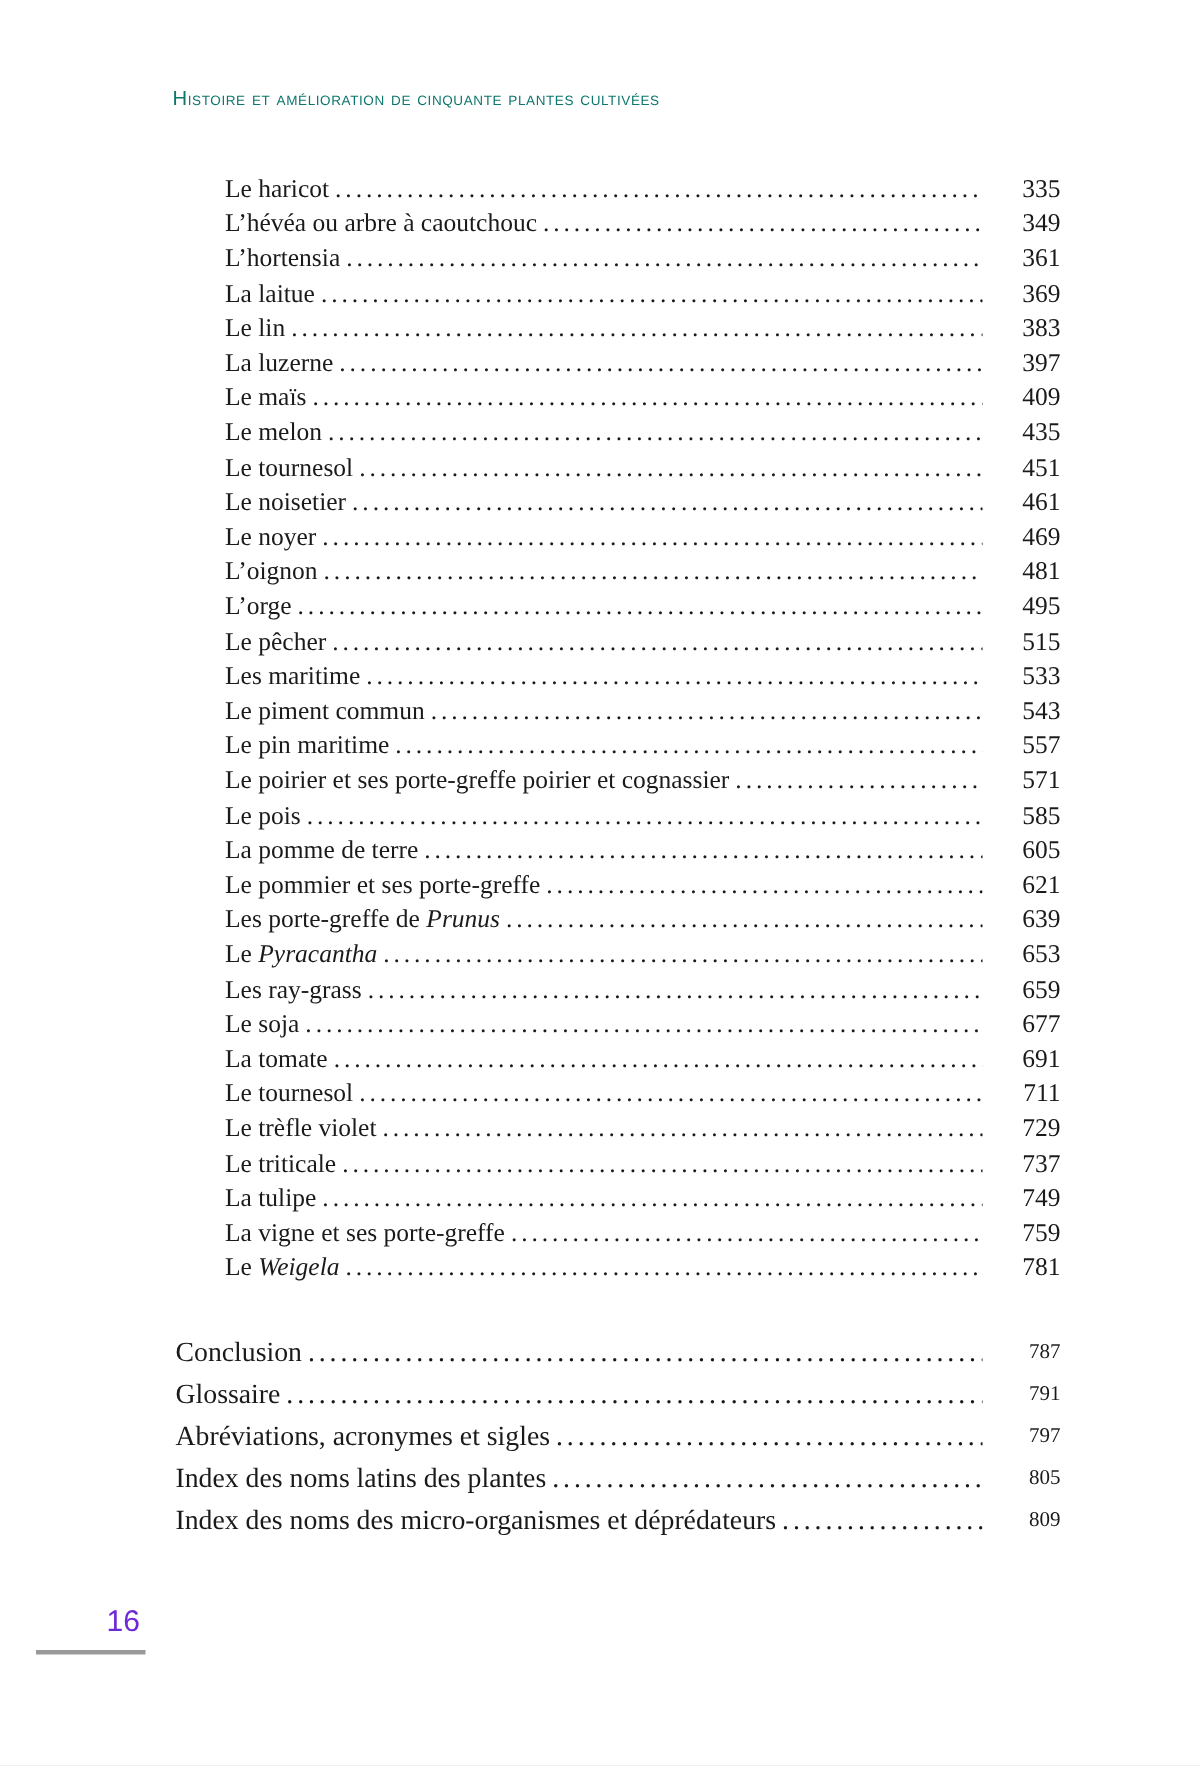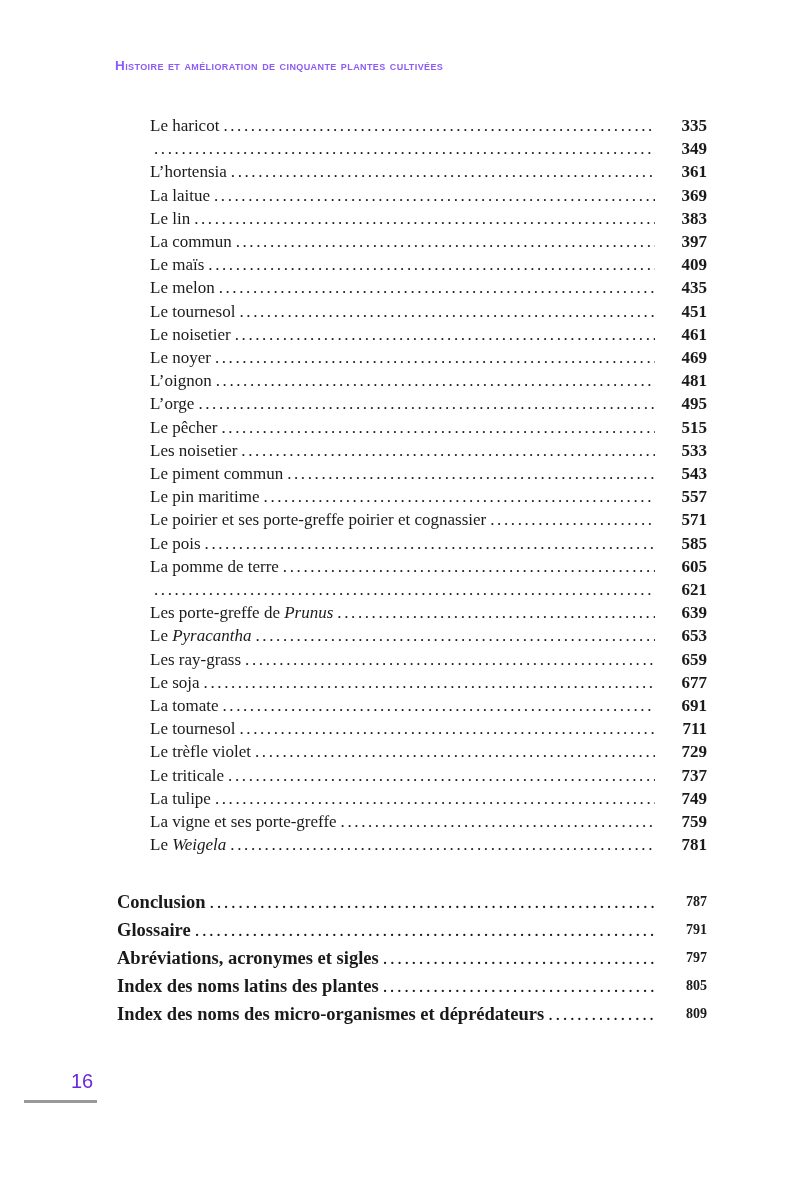--- a/index.html
+++ b/index.html
@@ -12,24 +12,24 @@
     font-family: "Liberation Serif", serif;
     color: #1a1a1a;
     overflow: hidden;
   }
   .running-head {
     position: absolute;
     left: 115px;
     top: 58px;
     font-family: "Liberation Sans", sans-serif;
     font-variant: small-caps;
-    font-weight: 700;
+    font-weight: 400;
     font-size: 13.5px;
     letter-spacing: 0.4px;
-    color: #8b5cf6;
+    color: #0f766e;
   }
   .toc {
     position: absolute;
     left: 117px;
     top: 114px;
     width: 590px;
   }
   .toc-row {
     display: flex;
     align-items: flex-start;
@@ -46,28 +46,27 @@
     overflow: hidden;
     white-space: nowrap;
     letter-spacing: 2.6px;
     padding-left: 4px;
     font-weight: 400;
   }
   .toc-page {
     flex: none;
     width: 52px;
     text-align: right;
-    font-weight: bold;
   }
   .backmatter-list { margin-top: 31px; }
   .backmatter-list .toc-row {
     font-size: 18.5px;
     line-height: 28px;
   }
-  .backmatter-list .toc-label { font-weight: 700; }
+  .backmatter-list .toc-label { font-weight: 400; }
   .backmatter-list .toc-page { font-size: 14px; }
   .page-number {
     position: absolute;
     left: 71px;
     top: 1070px;
     font-family: "Liberation Sans", sans-serif;
     font-size: 20px;
     color: #6d28d9;
   }
   .footer-rule {
@@ -87,40 +86,41 @@
   <div class="running-head">Histoire et amélioration de cinquante plantes cultivées</div>
 
   <div class="toc">
     <div id="chapter-list" class="chapter-list">
         <div class="toc-row">
           <span class="toc-label">Le haricot</span>
           <span class="dot-leader">........................................................................................................................................................................................................</span>
           <span class="toc-page">335</span>
         </div>
         <div class="toc-row">
+          <span class="toc-label">L’hévéa ou arbre à caoutchouc</span>
           <span class="dot-leader">........................................................................................................................................................................................................</span>
           <span class="toc-page">349</span>
         </div>
         <div class="toc-row">
           <span class="toc-label">L’hortensia</span>
           <span class="dot-leader">........................................................................................................................................................................................................</span>
           <span class="toc-page">361</span>
         </div>
         <div class="toc-row">
           <span class="toc-label">La laitue</span>
           <span class="dot-leader">........................................................................................................................................................................................................</span>
           <span class="toc-page">369</span>
         </div>
         <div class="toc-row">
           <span class="toc-label">Le lin</span>
           <span class="dot-leader">........................................................................................................................................................................................................</span>
           <span class="toc-page">383</span>
         </div>
         <div class="toc-row">
-          <span class="toc-label">La commun</span>
+          <span class="toc-label">La luzerne</span>
           <span class="dot-leader">........................................................................................................................................................................................................</span>
           <span class="toc-page">397</span>
         </div>
         <div class="toc-row">
           <span class="toc-label">Le maïs</span>
           <span class="dot-leader">........................................................................................................................................................................................................</span>
           <span class="toc-page">409</span>
         </div>
         <div class="toc-row">
           <span class="toc-label">Le melon</span>
@@ -151,21 +151,21 @@
           <span class="toc-label">L’orge</span>
           <span class="dot-leader">........................................................................................................................................................................................................</span>
           <span class="toc-page">495</span>
         </div>
         <div class="toc-row">
           <span class="toc-label">Le pêcher</span>
           <span class="dot-leader">........................................................................................................................................................................................................</span>
           <span class="toc-page">515</span>
         </div>
         <div class="toc-row">
-          <span class="toc-label">Les noisetier</span>
+          <span class="toc-label">Les maritime</span>
           <span class="dot-leader">........................................................................................................................................................................................................</span>
           <span class="toc-page">533</span>
         </div>
         <div class="toc-row">
           <span class="toc-label">Le piment commun</span>
           <span class="dot-leader">........................................................................................................................................................................................................</span>
           <span class="toc-page">543</span>
         </div>
         <div class="toc-row">
           <span class="toc-label">Le pin maritime</span>
@@ -181,20 +181,21 @@
           <span class="toc-label">Le pois</span>
           <span class="dot-leader">........................................................................................................................................................................................................</span>
           <span class="toc-page">585</span>
         </div>
         <div class="toc-row">
           <span class="toc-label">La pomme de terre</span>
           <span class="dot-leader">........................................................................................................................................................................................................</span>
           <span class="toc-page">605</span>
         </div>
         <div class="toc-row">
+          <span class="toc-label">Le pommier et ses porte-greffe</span>
           <span class="dot-leader">........................................................................................................................................................................................................</span>
           <span class="toc-page">621</span>
         </div>
         <div class="toc-row">
           <span class="toc-label">Les porte-greffe de <i>Prunus</i></span>
           <span class="dot-leader">........................................................................................................................................................................................................</span>
           <span class="toc-page">639</span>
         </div>
         <div class="toc-row">
           <span class="toc-label">Le <i>Pyracantha</i></span>

